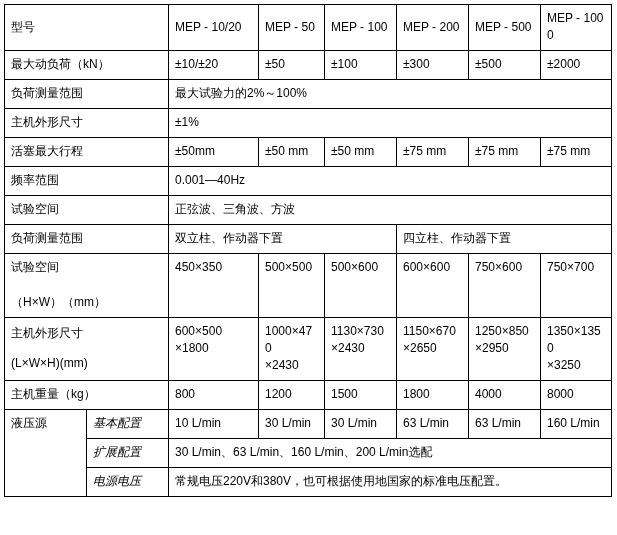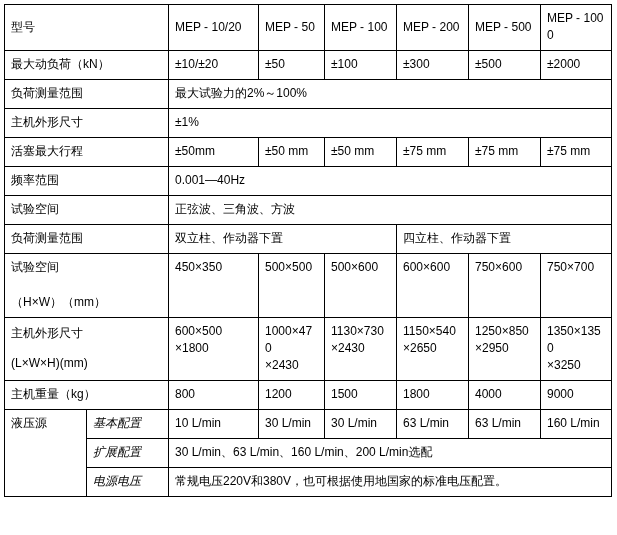--- a/index.html
+++ b/index.html
@@ -152,42 +152,42 @@
       </td>
       <td class="two-line" rowspan="2" style="vertical-align:top">
         <div>1000×470</div>
         <div>×2430</div>
       </td>
       <td class="two-line" rowspan="2" style="vertical-align:top">
         <div>1130×730</div>
         <div>×2430</div>
       </td>
       <td class="two-line" rowspan="2" style="vertical-align:top">
-        <div>1150×540</div>
+        <div>1150×670</div>
         <div>×2650</div>
       </td>
       <td class="two-line" rowspan="2" style="vertical-align:top">
         <div>1250×850</div>
         <div>×2950</div>
       </td>
       <td class="two-line" rowspan="2" style="vertical-align:top">
         <div>1350×1350</div>
         <div>×3250</div>
       </td>
     </tr>
     <tr></tr>
 
     <tr>
       <td class="label" colspan="2">主机重量（kg）</td>
       <td>800</td>
       <td>1200</td>
       <td>1500</td>
       <td>1800</td>
       <td>4000</td>
-      <td>9000</td>
+      <td>8000</td>
     </tr>
 
     <tr>
       <td class="label" rowspan="3" style="vertical-align:top">液压源</td>
       <td class="sublabel">基本配置</td>
       <td>10 L/min</td>
       <td>30 L/min</td>
       <td>30 L/min</td>
       <td>63 L/min</td>
       <td>63 L/min</td>

